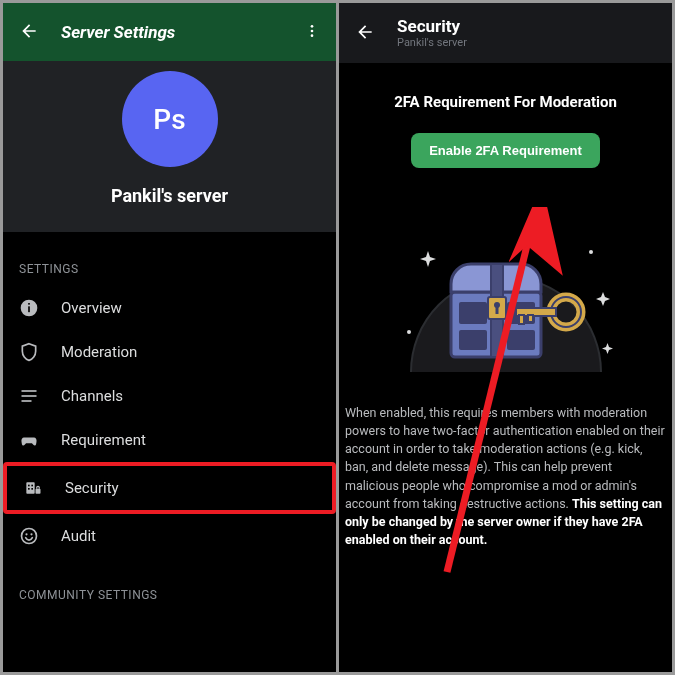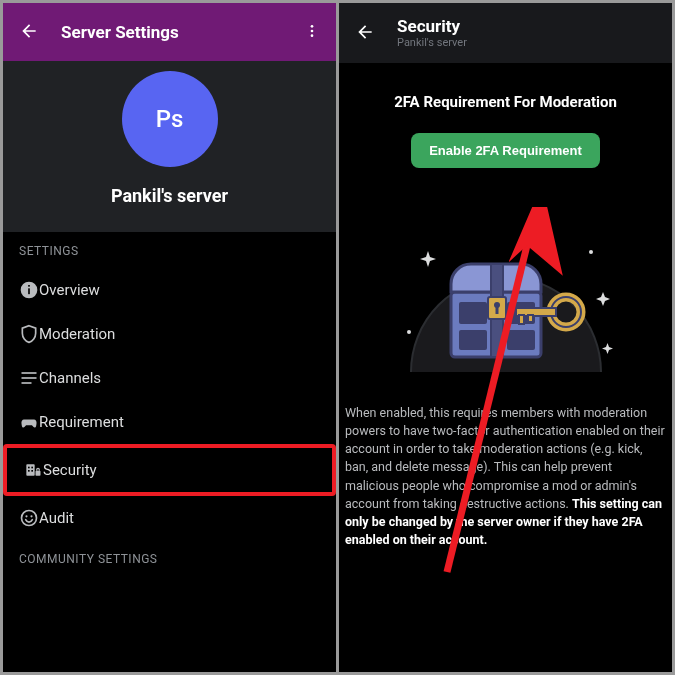--- a/index.html
+++ b/index.html
@@ -20,26 +20,27 @@
   }
   .pane {
     flex: 1;
     background: #000;
     color: #dcddde;
     overflow: hidden;
     position: relative;
   }
   
   .left-header {
-    background: #701a75;
+    background: #14532d;
     padding: 26px 16px;
     display: flex;
     align-items: center;
     gap: 22px;
     height: 58px;
+    font-style: italic;
   }
   .back-arrow, .dots {
     color: #fff;
     font-size: 20px;
     line-height: 1;
   }
   .dots { margin-left: auto; letter-spacing: -2px; font-size: 16px;}
   .left-title {
     color: #fff;
     font-weight: 700;
@@ -52,37 +53,38 @@
   }
   .avatar {
     width: 96px; height: 96px;
     background: #5865f2;
     border-radius: 50%;
     margin: 0 auto 18px auto;
     display: flex;
     align-items: center;
     justify-content: center;
     color: #fff;
-    font-size: 24px;
+    font-size: 28px;
     font-weight: 500;
   }
   .server-name {
     color: #fff;
     font-weight: 700;
     font-size: 18px;
   }
   .section-label {
     color: #8e9297;
     font-size: 12px;
     letter-spacing: 0.5px;
-    padding: 12px 16px 10px 16px;
+    padding: 30px 16px 10px 16px;
   }
   .menu-item {
     display: flex;
     align-items: center;
+    gap: 22px;
     padding: 12px 16px;
     color: #dcddde;
     font-size: 15px;
   }
   .menu-icon {
     width: 20px; height: 20px;
     display: inline-flex;
     align-items: center;
     justify-content: center;
     color: #b9bbbe;

